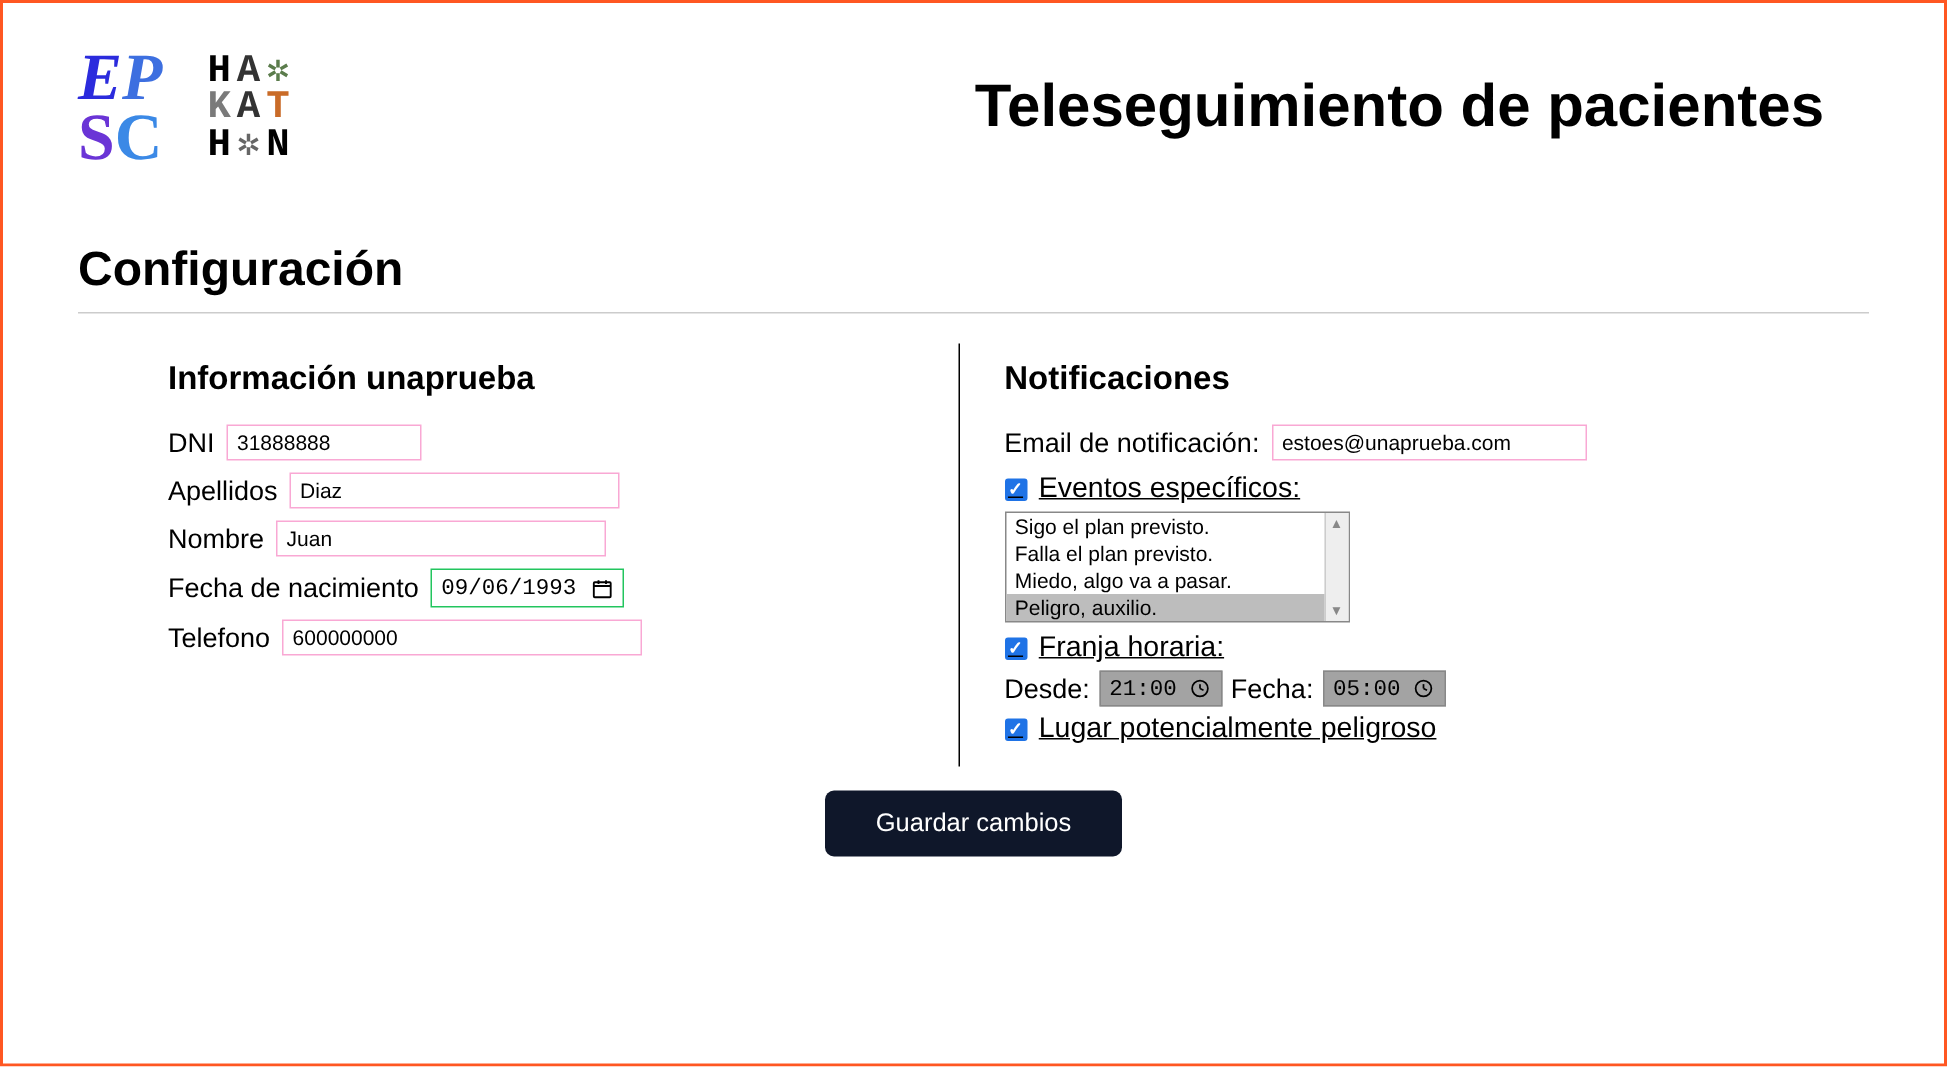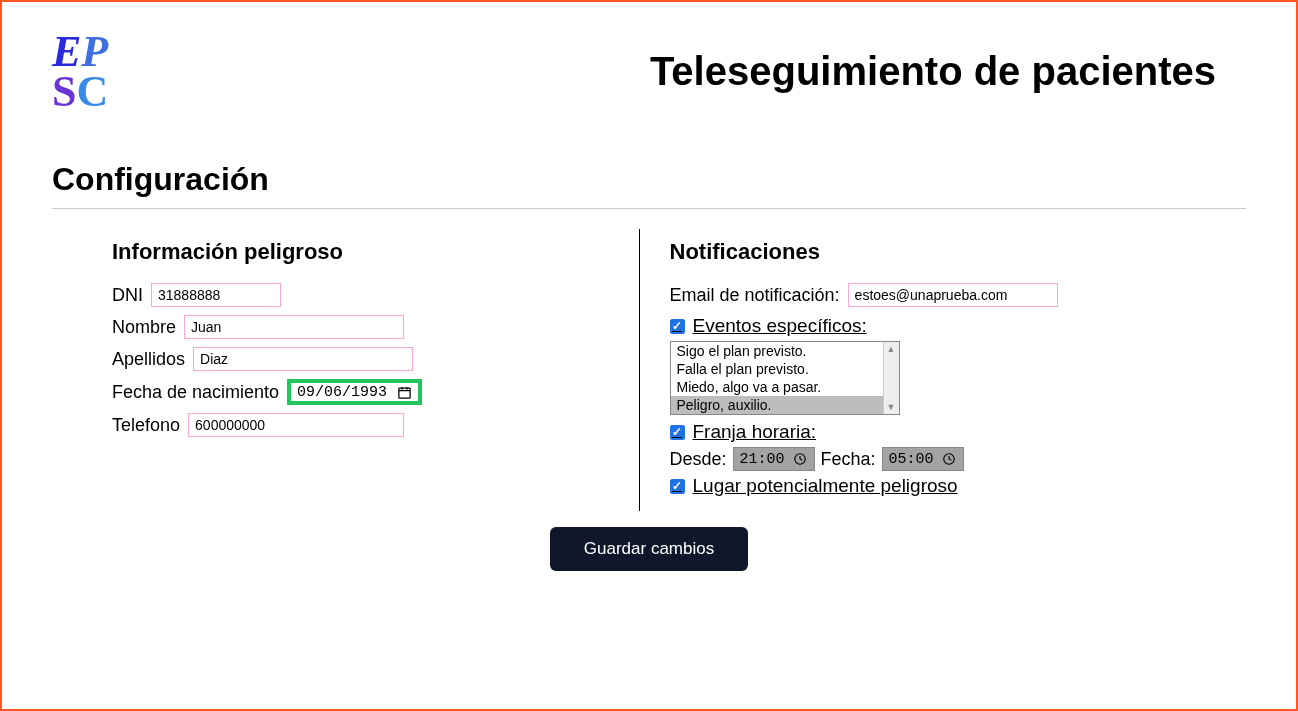--- a/index.html
+++ b/index.html
@@ -131,26 +131,26 @@
     border: 1px solid #f9a8d4;
     height: 24px;
     padding: 2px 6px;
     font-size: 14px;
     font-family: inherit;
     background: #fff;
   }
   .w-dni    { width: 130px; }
   .w-name   { width: 220px; }
   .w-apell  { width: 220px; }
-  .w-tel    { width: 216px; }
+  .w-tel    { width: 240px; }
   .w-email  { width: 210px; }
   .date-field {
     display: inline-flex;
     align-items: center;
-    border: 4px solid #22c55e;
+    border: 1px solid #22c55e;
     height: 26px;
     padding: 0 6px 0 6px;
     font-family: 'Courier New', monospace;
     font-size: 15px;
     gap: 10px;
     background: #fff;
   }
   .time-field {
     display: inline-flex;
     align-items: center;
@@ -244,45 +244,50 @@
 <body>
 
 <div class="frame">
 
   <div class="header">
     <div class="logos">
       <div class="logo-epsc">
         <span class="ep"><span>E</span><span class="p">P</span></span>
         <span class="sc"><span class="s">S</span><span class="c">C</span></span>
       </div>
+      <div class="logo-hackathon">
+        <span class="l1"><span class="h1c">H</span><span class="ac">A</span><span class="gear">✲</span></span>
+        <span class="l2"><span class="kc">K</span><span class="a2c">A</span><span class="tc">T</span></span>
+        <span class="l3"><span class="h2c">H</span><span class="oc">✲</span><span class="nc">N</span></span>
+      </div>
     </div>
     <div class="page-title">Teleseguimiento de pacientes</div>
   </div>
 
   <div class="section-title">Configuración</div>
   <hr class="rule">
 
   <div class="columns">
 
     <div class="col left">
-      <div class="panel-title">Información peligroso</div>
+      <div class="panel-title">Información unaprueba</div>
 
       <div class="form-row">
         <label>DNI</label>
         <input type="text" class="w-dni" value="31888888" style="">
       </div>
 
       <div class="form-row">
+        <label>Apellidos</label>
+        <input type="text" class="w-apell" value="Diaz" style="">
+      </div>
+
+      <div class="form-row">
         <label>Nombre</label>
         <input type="text" class="w-name" value="Juan" style="">
-      </div>
-
-      <div class="form-row">
-        <label>Apellidos</label>
-        <input type="text" class="w-apell" value="Diaz" style="">
       </div>
 
       <div class="form-row">
         <label>Fecha de nacimiento</label>
         <span class="date-field">
           <span>09/06/1993</span>
           <span class="icon-svg">
             <svg viewBox="0 0 24 24" width="15" height="15" fill="none" stroke="#000" stroke-width="2">
               <rect x="3" y="5" width="18" height="16" rx="1"></rect>
               <line x1="3" y1="9" x2="21" y2="9"></line>

